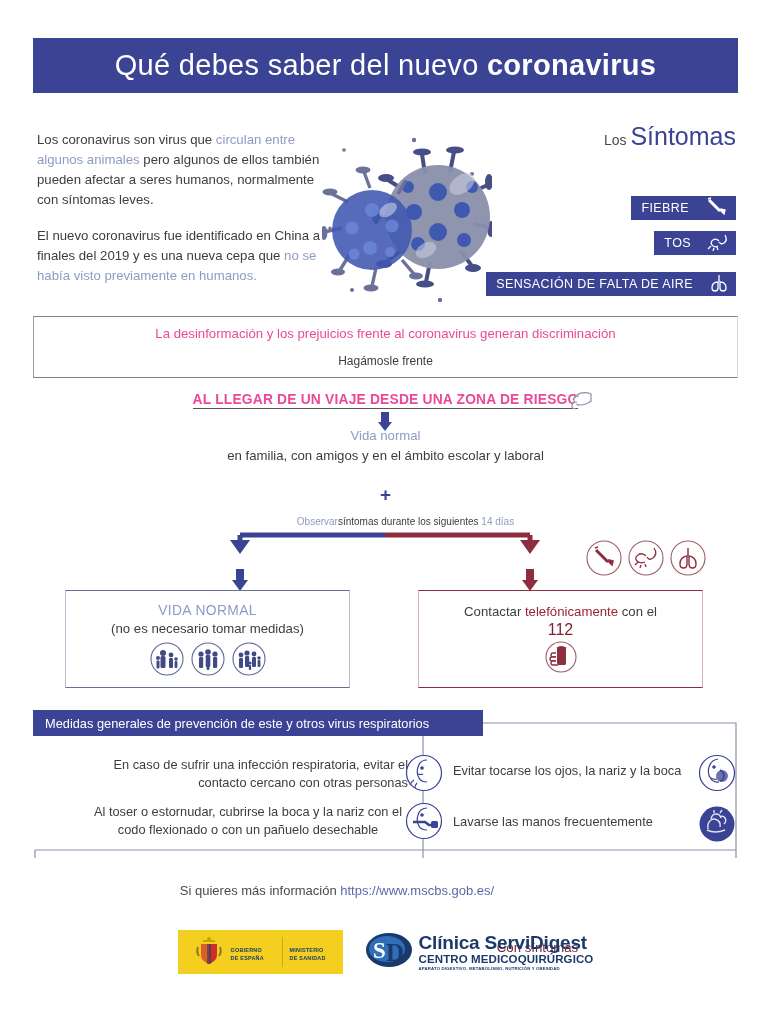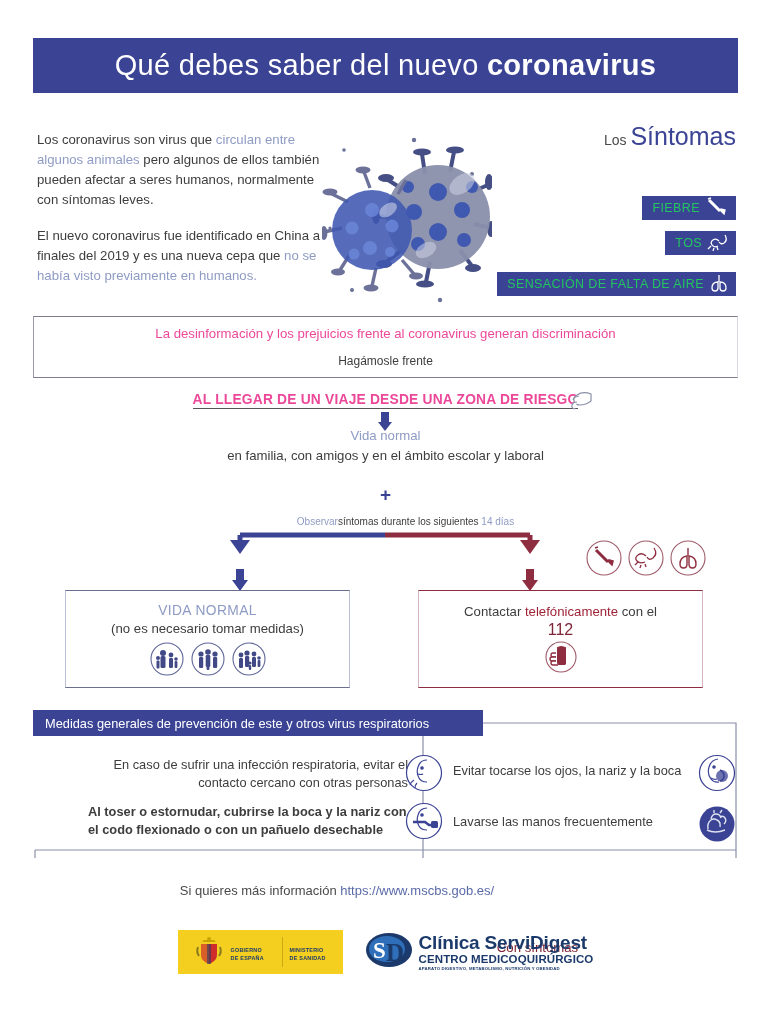--- a/index.html
+++ b/index.html
@@ -33,23 +33,23 @@
   
   .virus-art { position: absolute; left: 322px; top: 132px; width: 170px; height: 175px; }
 
   
   .sym-head { position: absolute; right: 35px; top: 122px; width: 270px; text-align: right; }
   .sym-title { font-size: 14px; color: #4a4a4a; line-height: 1.15; }
   .sym-title .big { font-size: 25px; color: #3b4395; }
   .sym-sub { font-size: 13.2px; color: #3d3d3d; line-height: 19px; margin-top: 3px; }
 
   .badge {
-    position: absolute; background: #3b4395; color: #22c55e;
+    position: absolute; background: #3b4395; color: #ffffff;
     display: flex; align-items: center; justify-content: flex-end;
-    gap: 5px; padding: 0 7px 0 10px; font-size: 12.5px; letter-spacing: .4px;
+    gap: 16px; padding: 0 7px 0 10px; font-size: 12.5px; letter-spacing: .4px;
   }
   #badge-fiebre { right: 35px; top: 196px; height: 24px; }
   #badge-tos    { right: 35px; top: 231px; height: 24px; }
   #badge-aire   { right: 35px; top: 272px; height: 24px; }
 
   
   .info-box {
     position: absolute; left: 33px; top: 316px; width: 705px; height: 62px;
     border-top: 1.6px solid #7e7e91;
     border-bottom: 1.6px solid #7e7e91;
@@ -104,21 +104,21 @@
   
   .prev { position: absolute; left: 33px; top: 710px; width: 705px; height: 148px; }
   .prev-head {
     position: absolute; left: 0; top: 0; width: 450px; height: 26px;
     background: #3b4395; color: #fff; display: flex; align-items: center;
     padding-left: 12px; font-size: 12.8px;
   }
   .prev-connector { position: absolute; left: 0; top: 0; width: 705px; height: 148px; }
   .prev-txt { position: absolute; font-size: 12.8px; color: #3d3d3d; line-height: 18px; }
   #pv-1 { left: 55px; top: 46px; width: 320px; text-align: right; }
-  #pv-2 { left: 55px; top: 93px; width: 320px; text-align: left; font-weight: bold; }
+  #pv-2 { left: 55px; top: 93px; width: 320px; text-align: center; }
   #pv-3 { left: 420px; top: 52px; width: 265px; text-align: left; }
   #pv-4 { left: 420px; top: 103px; width: 250px; text-align: left; }
   .pv-ic { position: absolute; }
 
   
   .more-info {
     position: absolute; left: 0; top: 883px; width: 674px; text-align: center; font-size: 13px;
   }
   .more-info .lbl { color: #4a4a4a; }
   .more-info .url { color: #5a6aa8; }

